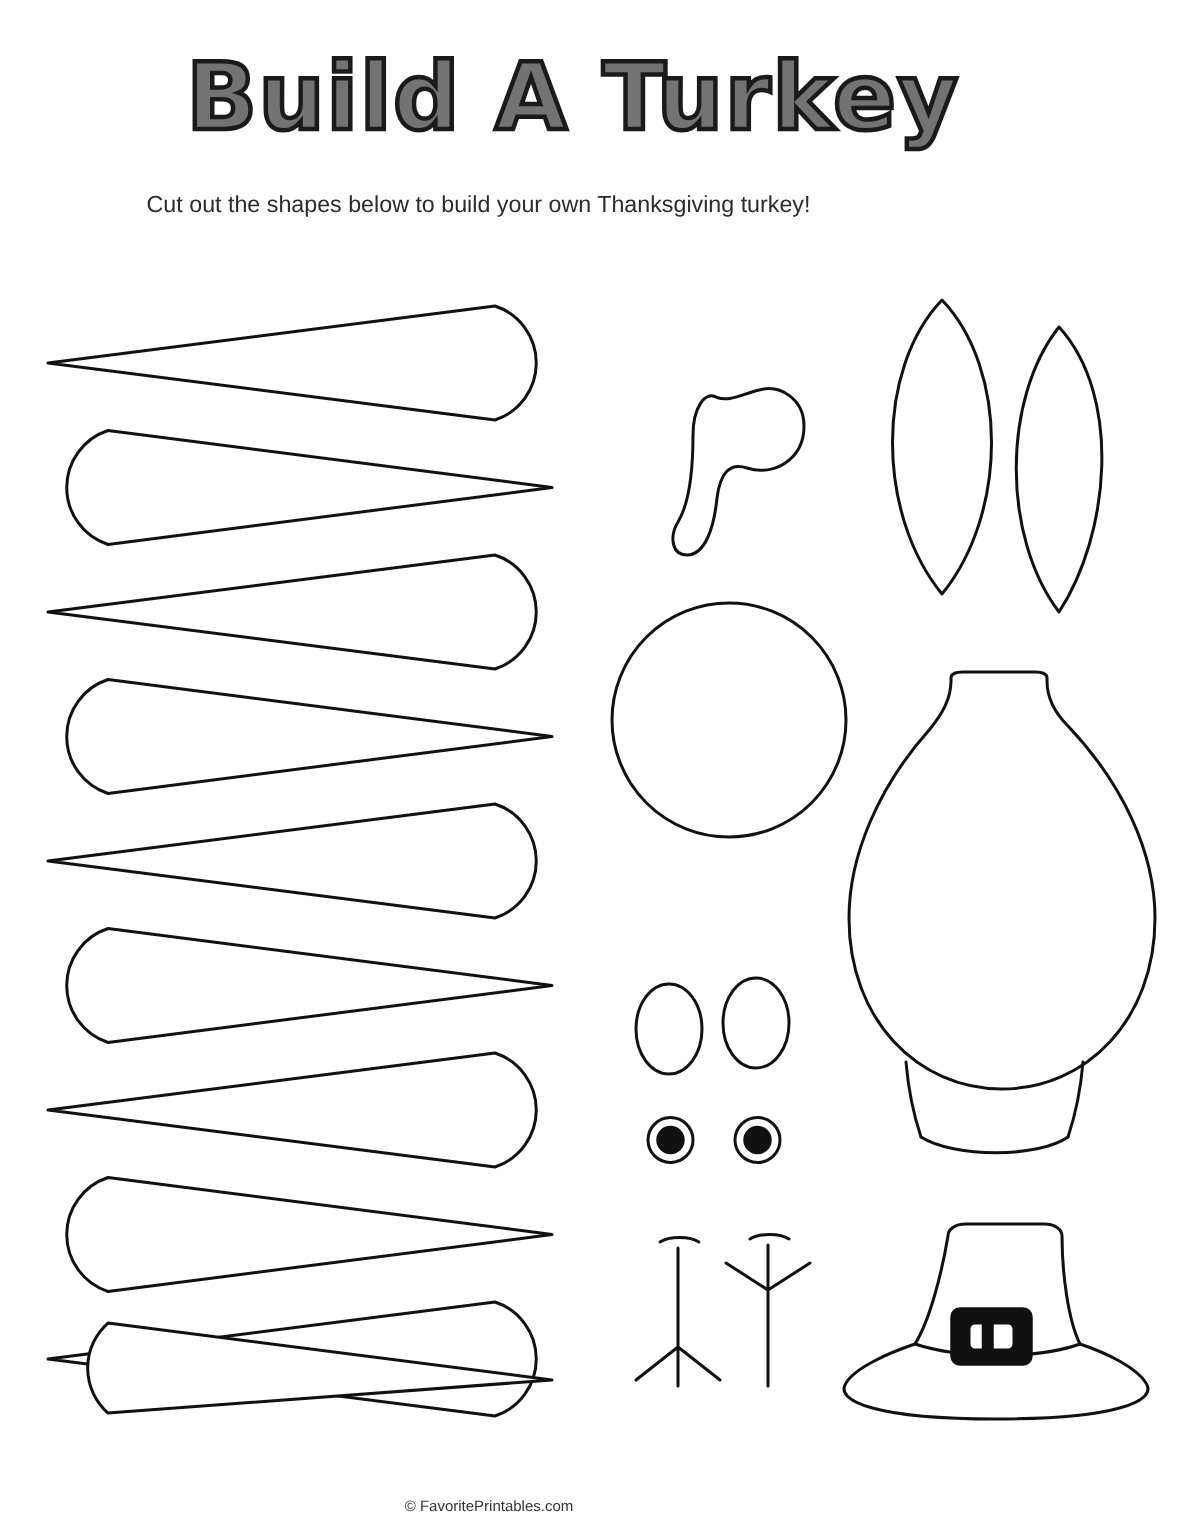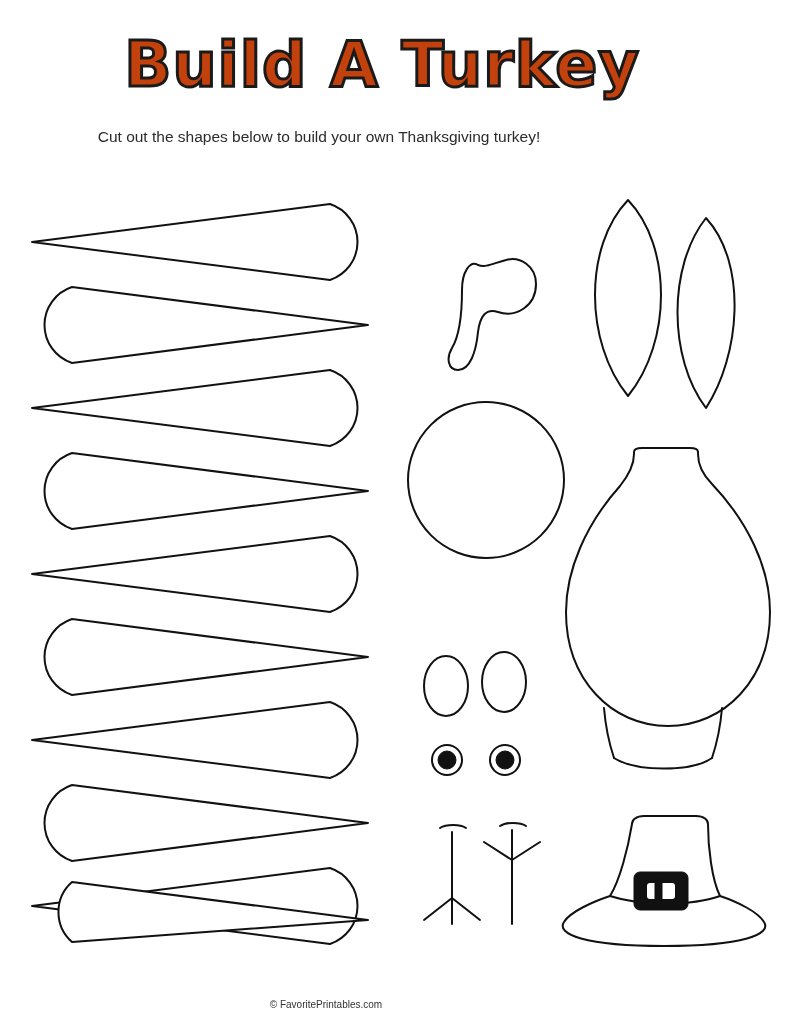--- a/index.html
+++ b/index.html
@@ -22,21 +22,21 @@
   .title {
     position: absolute;
     top: 34px;
     left: 0;
     width: 764px;
     text-align: center;
     font-family: "DejaVu Sans", sans-serif;
     font-weight: 700;
     font-size: 62px;
     letter-spacing: 1px;
-    color: #c2410c;
+    color: #737373;
     -webkit-text-stroke: 3px #1a1a1a;
     line-height: 1.0;
   }
   .subtitle {
     position: absolute;
     top: 128px;
     left: 0;
     width: 638px;
     text-align: center;
     font-family: "Liberation Sans", sans-serif;

